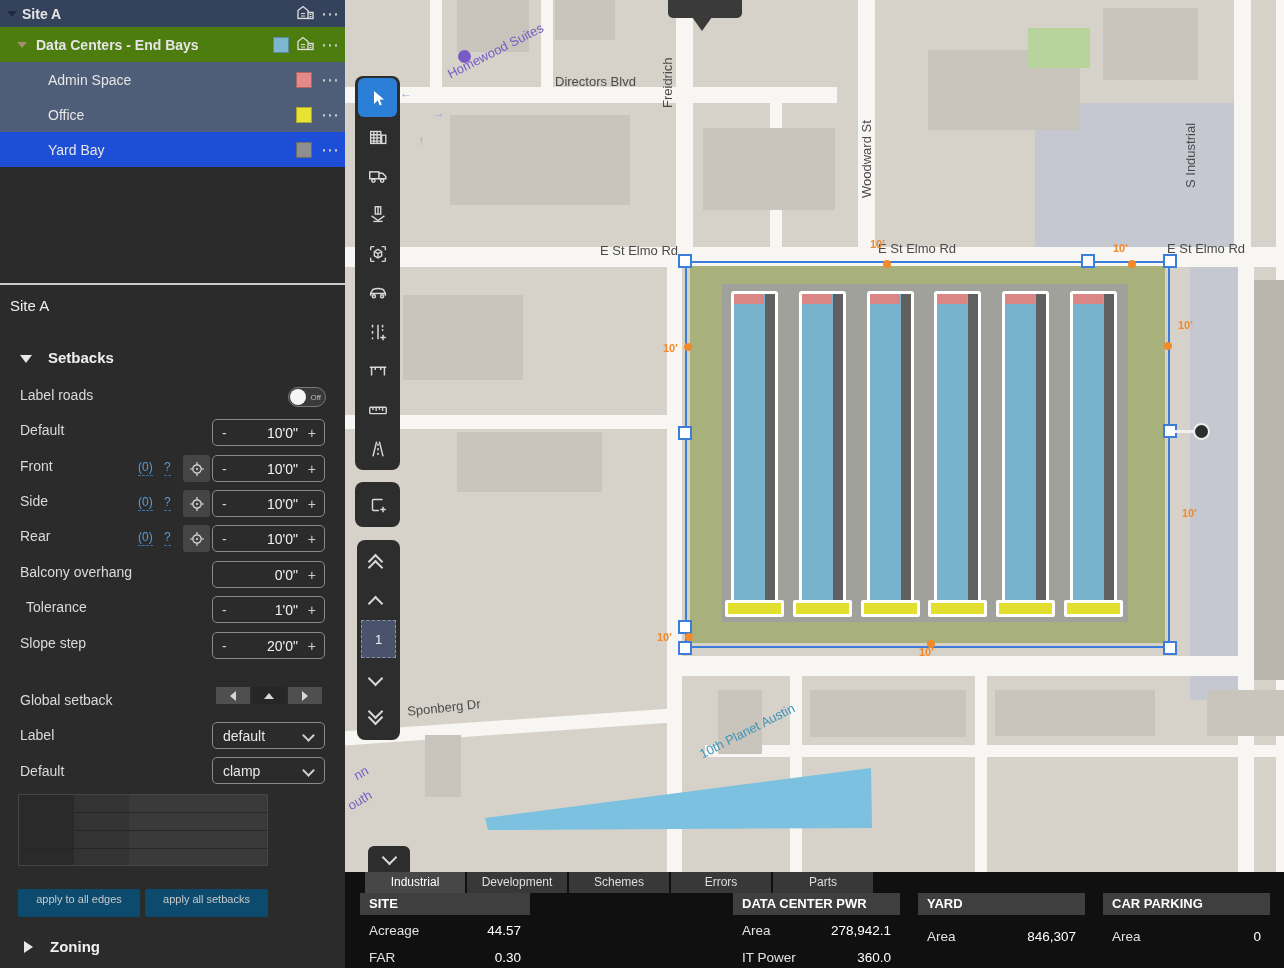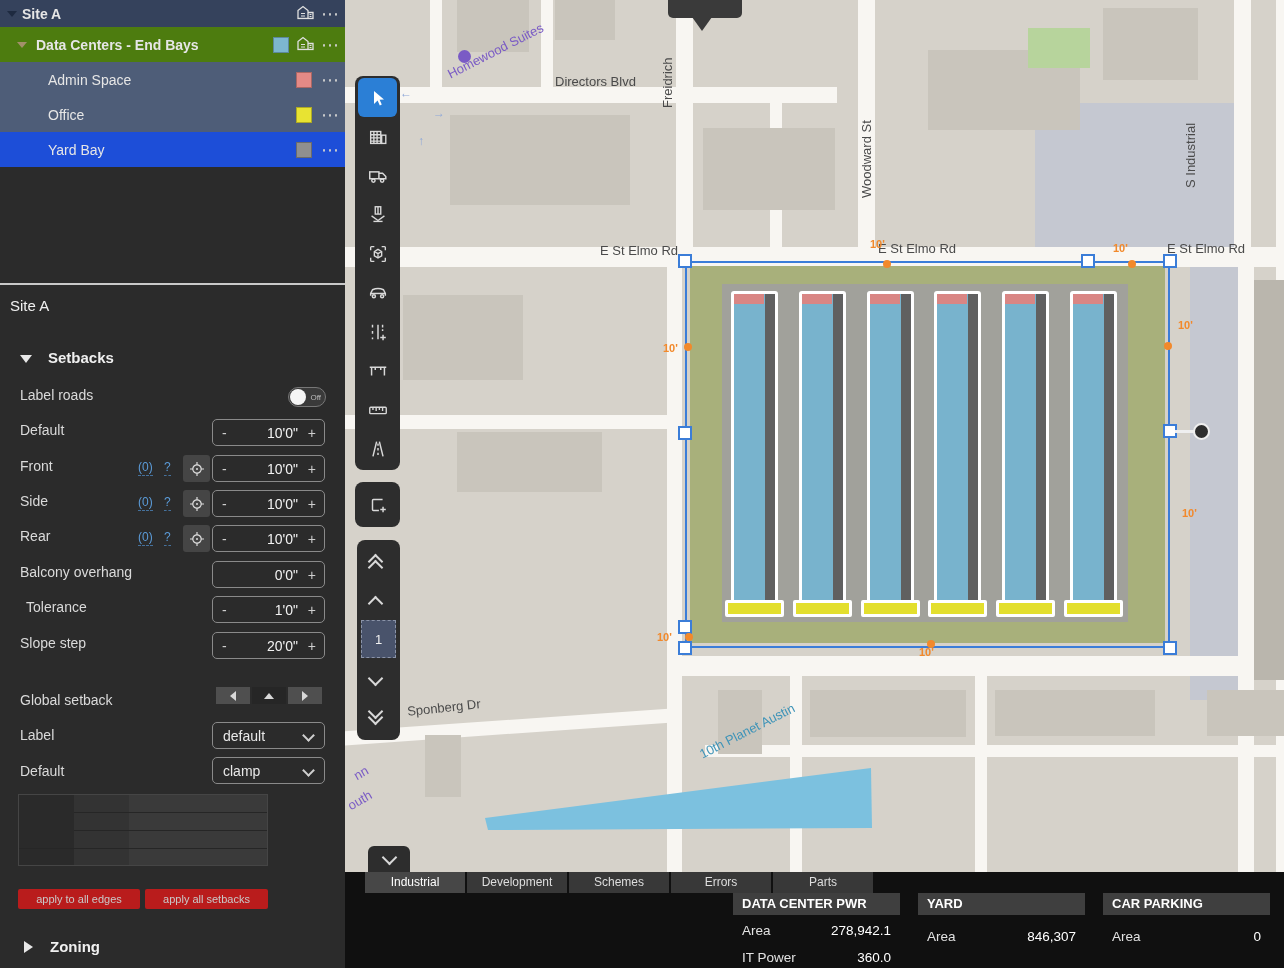--- a/index.html
+++ b/index.html
@@ -25,21 +25,21 @@
   .stepper .val{position:absolute;right:26px;top:50%;transform:translateY(-50%);color:#f2f2f2;font-size:14px;}
   .stepper .plus{position:absolute;right:8px;top:50%;transform:translateY(-50%);color:#cfcfcf;font-size:14px;}
   .targetbtn{width:27px;height:27px;background:#454545;border-radius:3px;display:flex;align-items:center;justify-content:center;}
   .dropdown{height:27px;width:113px;border:1.5px solid #8a8a8a;border-radius:5px;box-sizing:border-box;}
   .dropdown .val{position:absolute;left:10px;top:50%;transform:translateY(-50%);color:#e8e8e8;font-size:14px;}
   .chev{width:7px;height:7px;border-right:2px solid #cfcfcf;border-bottom:2px solid #cfcfcf;display:inline-block;}
   .chev-down{transform:rotate(45deg);}
   .toggle{width:38px;height:20px;background:#3a3a3a;border:1px solid #777;border-radius:11px;box-sizing:border-box;}
   .knob{position:absolute;left:1px;top:1px;width:16px;height:16px;border-radius:50%;background:#f5f5f5;}
   .togglelbl{position:absolute;right:4px;top:50%;transform:translateY(-50%);font-size:8px;color:#bbb;}
-  .sidebtn{height:20px;background:#b91c1c;border-radius:2px;color:#c9c9c9;font-size:11px;text-align:center;line-height:20px;}
+  .sidebtn{height:28px;background:#0c4a6e;border-radius:2px;color:#c9c9c9;font-size:11px;text-align:center;line-height:20px;}
   .garrow{width:34px;height:17px;background:#4f4f4f;display:flex;align-items:center;justify-content:center;}
 
   
   #map{left:345px;top:0;width:939px;height:968px;background:#d6d2ca;overflow:hidden;}
   .road{position:absolute;background:#f8f6f2;}
   .blk{position:absolute;background:#c9c5bc;}
   .lot{position:absolute;background:#c5c8d1;}
   .stlbl{position:absolute;color:#4a4a4a;font-size:13px;white-space:nowrap;}
   .vert{transform:rotate(-90deg);transform-origin:0 0;}
   .poi{position:absolute;font-size:13px;white-space:nowrap;transform-origin:0 0;}
@@ -468,20 +468,31 @@
     <div class="chevbig dn" style="margin-top:-4px;"></div>
   </div>
 
   <div id="bottombar" class="abs">
     <div class="tab active" style="left:20px;">Industrial</div>
     <div class="tab" style="left:122px;">Development</div>
     <div class="tab" style="left:224px;">Schemes</div>
     <div class="tab" style="left:326px;">Errors</div>
     <div class="tab" style="left:428px;">Parts</div>
 
+    <div class="ttable" style="left:15px;width:170px;">
+      <div class="thead">SITE</div>
+      <div class="trowb" style="top:26px;">
+        <span>Acreage</span>
+        <span class="v">44.57</span>
+      </div>
+      <div class="trowb" style="top:53px;">
+        <span>FAR</span>
+        <span class="v">0.30</span>
+      </div>
+    </div>
 
 
     <div class="ttable" style="left:388px;width:167px;">
       <div class="thead">DATA CENTER PWR</div>
       <div class="trowb" style="top:26px;">
         <span>Area</span>
         <span class="v">278,942.1</span>
       </div>
       <div class="trowb" style="top:53px;">
         <span>IT Power</span>

